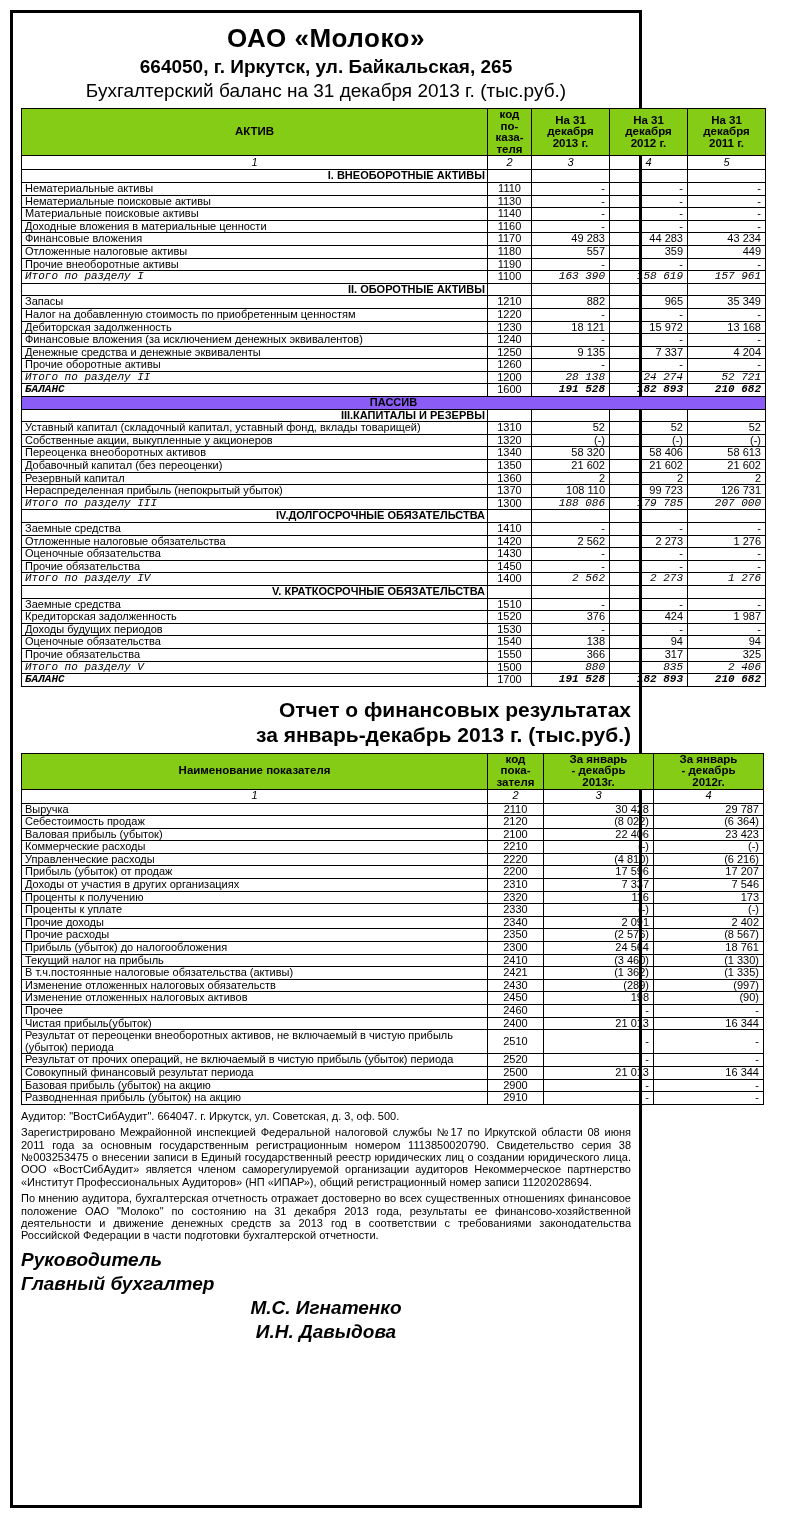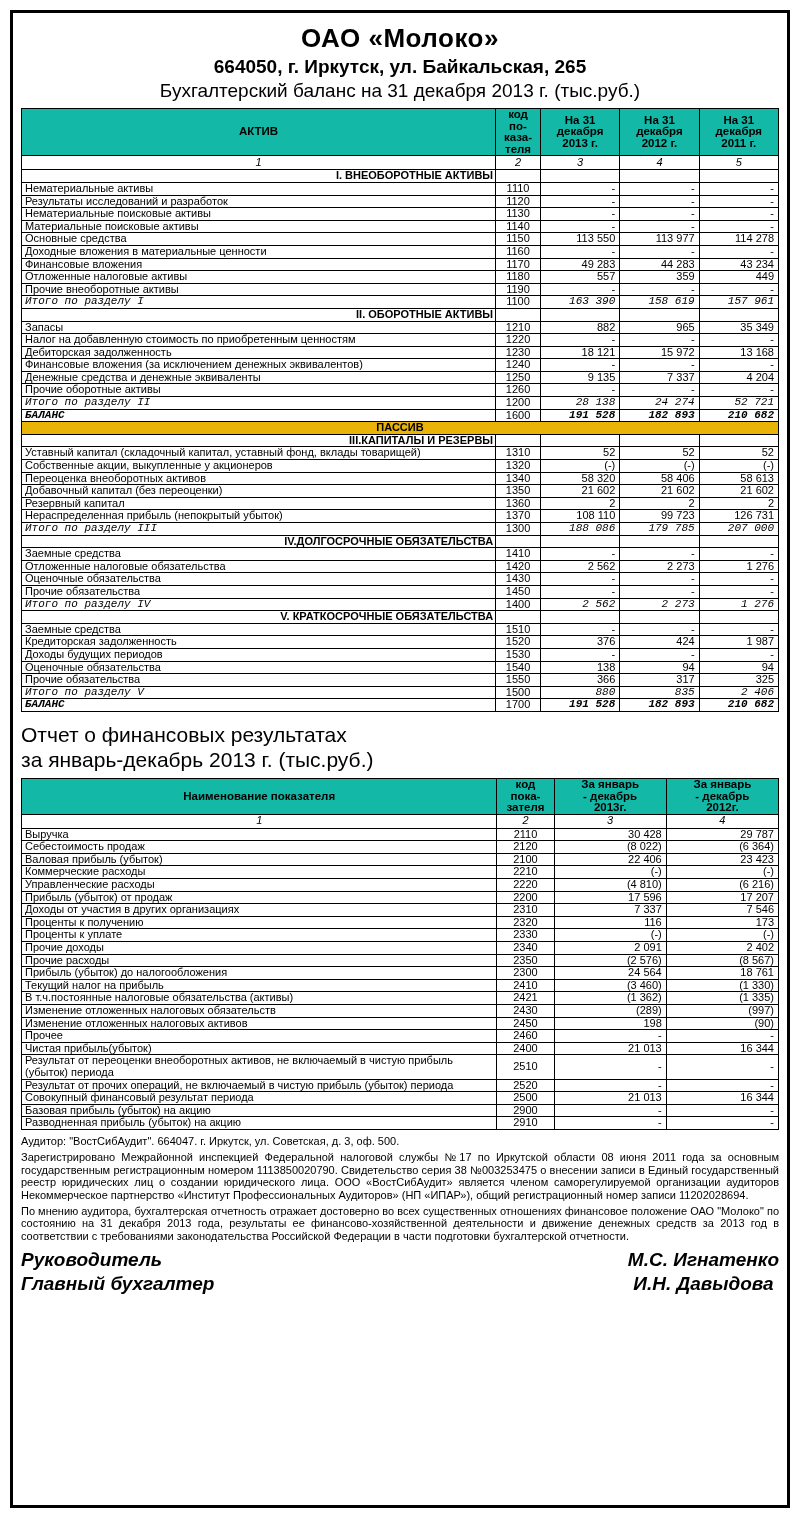--- a/index.html
+++ b/index.html
@@ -3,42 +3,42 @@
 <meta charset="utf-8">
 <style>
   html,body{margin:0;padding:0;background:#fff;}
   body{font-family:"Liberation Sans", sans-serif;}
   .page{
     width:800px;height:1518px;box-sizing:border-box;
     padding:10px;background:#fff;position:relative;
   }
   .frame{
     border:3px solid #000;box-sizing:border-box;
-    width:780px;height:1498px;padding:6px 8px 6px 8px;
+    width:632px;height:1498px;padding:6px 8px 6px 8px;
   }
   .hdr{text-align:center;}
   .hdr .l1{font-size:26px;font-weight:bold;letter-spacing:.5px;margin:4px 0 2px;}
   .hdr .l2{font-size:19px;font-weight:bold;margin:0 0 2px;}
   .hdr .l3{font-size:19px;font-weight:normal;margin:0 0 6px;}
   table{border-collapse:collapse;width:100%;table-layout:fixed;}
   .bal td,.bal th,.fin td,.fin th{border:1px solid #000;font-size:11px;padding:0 2px;line-height:11.6px;}
-  .bal th,.fin th{background:#14b8a6;text-align:center;font-weight:bold;font-size:11.5px;}
+  .bal th,.fin th{background:#84cc16;text-align:center;font-weight:bold;font-size:11.5px;}
   .colnum td{text-align:center;font-style:italic;font-size:11px;height:13px;}
   .name{text-align:left;padding-left:3px !important;}
   .code{text-align:center;}
   .num{text-align:right;padding-right:4px !important;}
   .sect{font-weight:bold;text-align:right;}
   .ital{font-style:italic;font-family:Liberation Mono, monospace;}
   .bold{font-weight:bold;}
-  .grayrow td{background:#eab308;text-align:center;font-weight:bold;}
+  .grayrow td{background:#8b5cf6;text-align:center;font-weight:bold;}
   .rowh{height:12.5px;}
-  .mid-title{text-align:left;font-weight:normal;font-size:21px;line-height:25px;margin:10px 0 6px;}
+  .mid-title{text-align:right;font-weight:bold;font-size:21px;line-height:25px;margin:10px 0 6px;}
   .note{font-size:11px;line-height:12.4px;text-align:justify;margin-top:5px;}
   .note p{margin:0 0 4px;}
-  .sign{display:flex;justify-content:space-between;font-size:19px;font-weight:bold;font-style:italic;margin-top:6px;}
+  .sign{display:flex;justify-content:space-between;font-size:19px;font-weight:bold;font-style:italic;margin-top:6px;flex-direction:column;}
   .sign div{line-height:24px;}
   .hdr-sub{font-size:10.5px;line-height:11px;}
 </style>
 </head>
 <body>
 
 <div class="page">
  <div class="frame">
 
   <div class="hdr">
@@ -80,46 +80,32 @@
             <td class="num sect"></td>
           </tr>
           <tr class="rowh">
             <td class="name ">Нематериальные активы</td>
             <td class="code">1110</td>
             <td class="num ">-</td>
             <td class="num ">-</td>
             <td class="num ">-</td>
           </tr>
           <tr class="rowh">
-            <td class="name ">Результаты исследований и разработок</td>
-            <td class="code">1120</td>
-            <td class="num ">-</td>
-            <td class="num ">-</td>
-            <td class="num ">-</td>
-          </tr>
-          <tr class="rowh">
             <td class="name ">Нематериальные поисковые активы</td>
             <td class="code">1130</td>
             <td class="num ">-</td>
             <td class="num ">-</td>
             <td class="num ">-</td>
           </tr>
           <tr class="rowh">
             <td class="name ">Материальные поисковые активы</td>
             <td class="code">1140</td>
             <td class="num ">-</td>
             <td class="num ">-</td>
             <td class="num ">-</td>
-          </tr>
-          <tr class="rowh">
-            <td class="name ">Основные средства</td>
-            <td class="code">1150</td>
-            <td class="num ">113 550</td>
-            <td class="num ">113 977</td>
-            <td class="num ">114 278</td>
           </tr>
           <tr class="rowh">
             <td class="name ">Доходные вложения в материальные ценности</td>
             <td class="code">1160</td>
             <td class="num ">-</td>
             <td class="num ">-</td>
             <td class="num ">-</td>
           </tr>
           <tr class="rowh">
             <td class="name ">Финансовые вложения</td>

